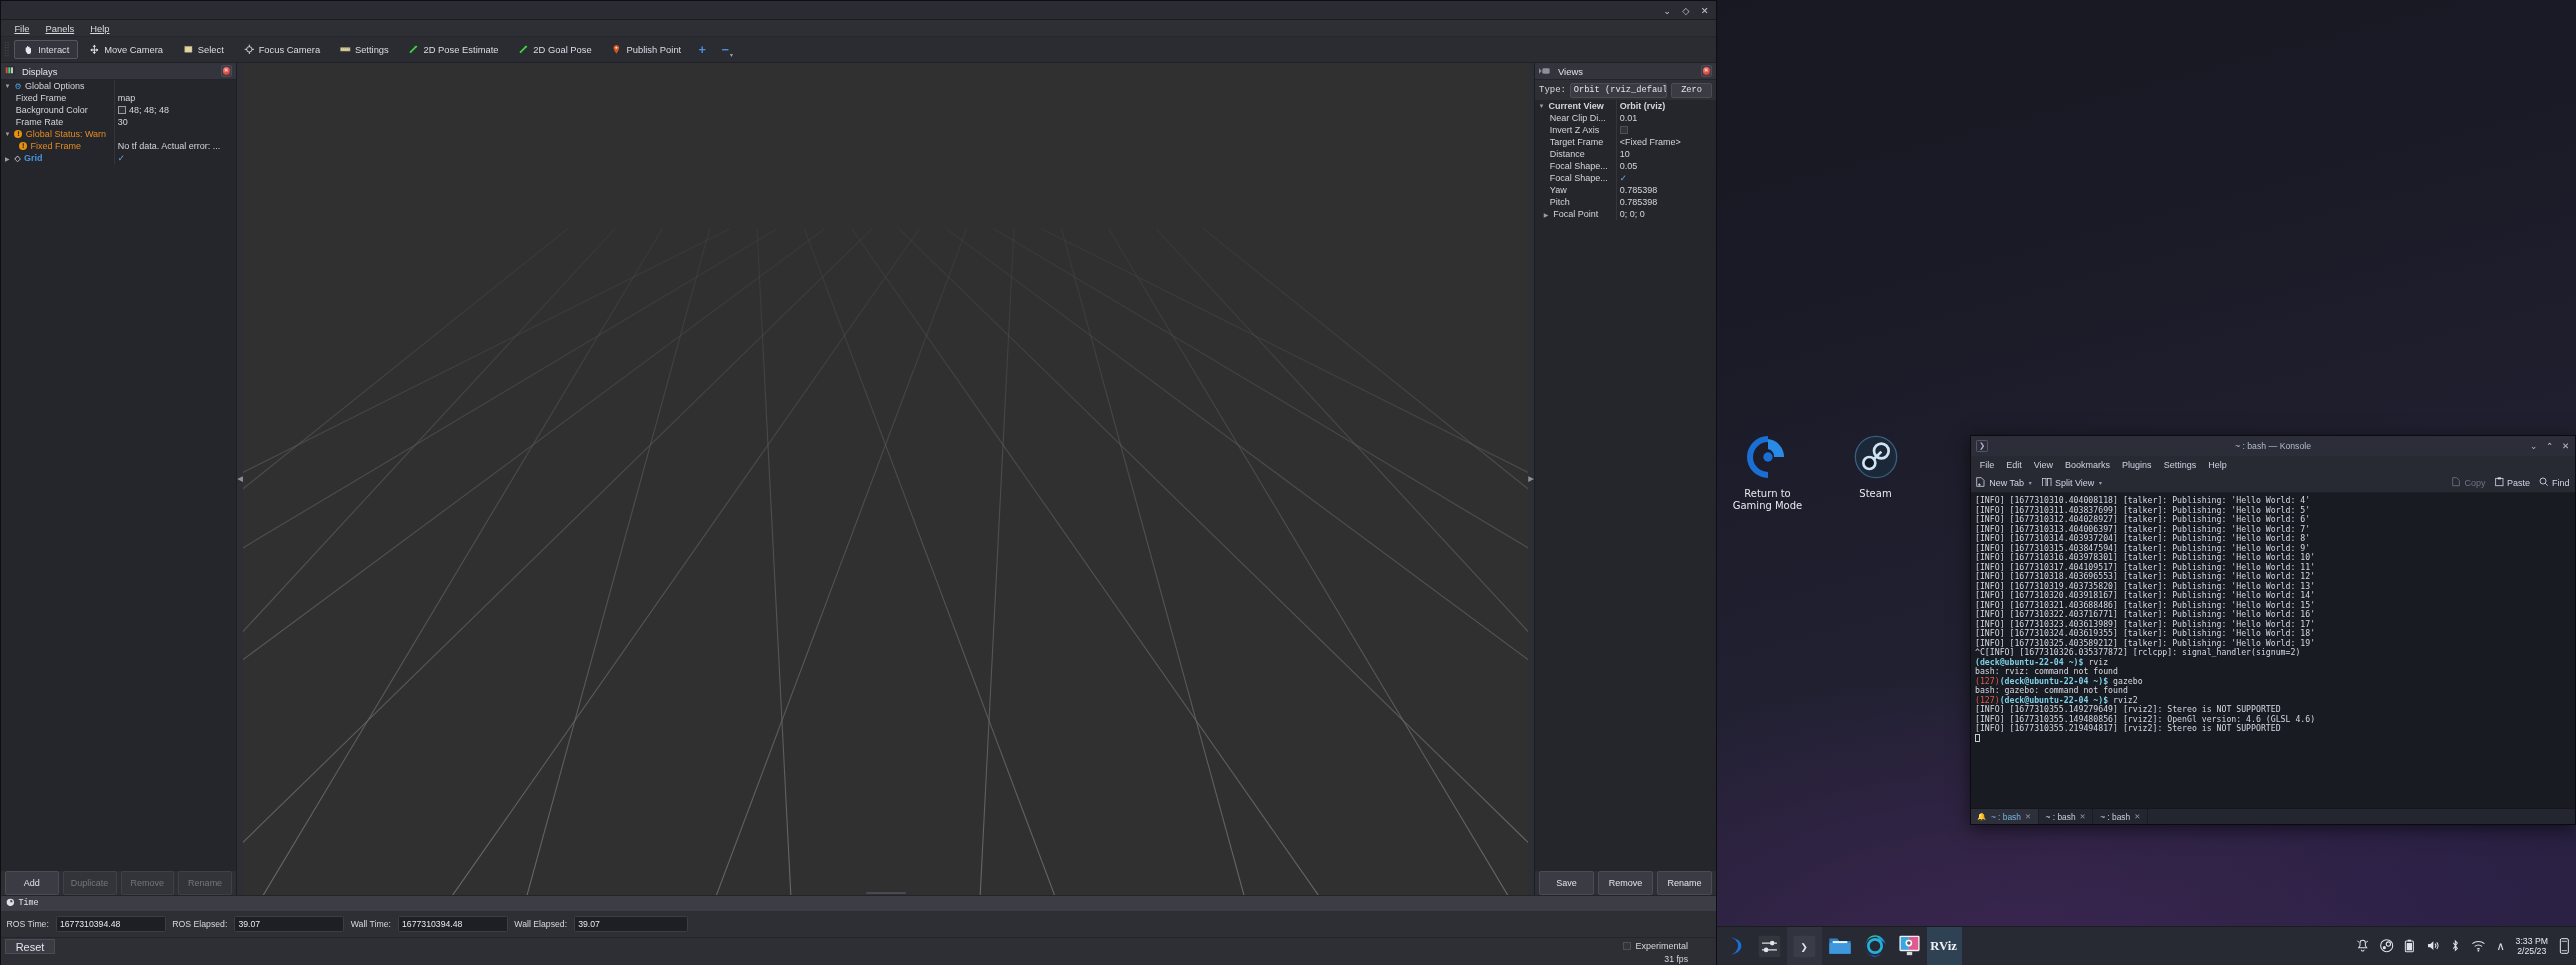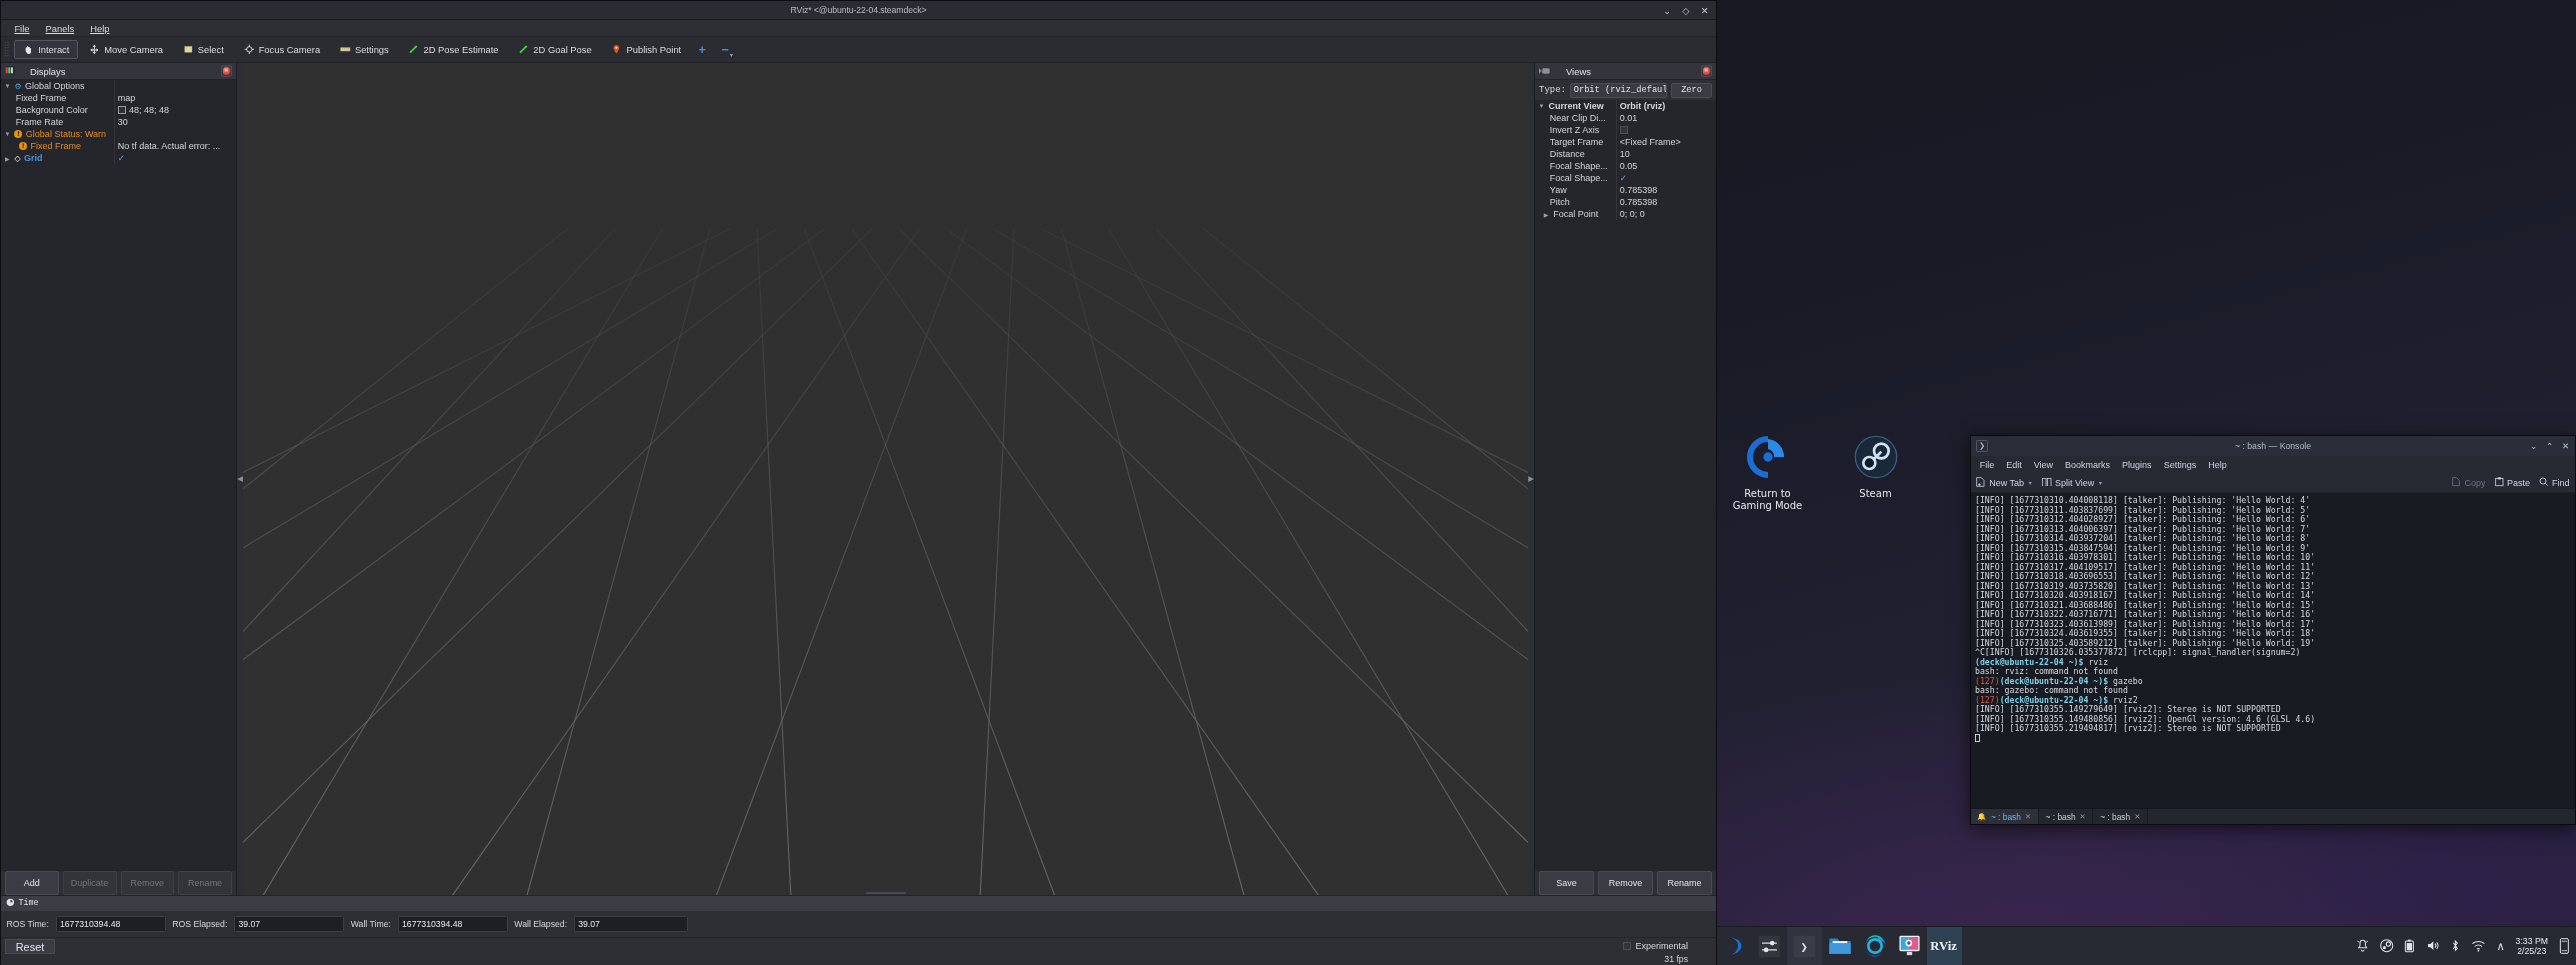--- a/index.html
+++ b/index.html
@@ -103,21 +103,21 @@
   .tool.active { border-color: #55565f; background: #34353c; }
   .tool-ico { width: 11.4px; height: 11.4px; display: inline-flex; align-items:center; justify-content:center;}
 
   
   #rviz-body { flex: 1 1 auto; display: flex; min-height: 0; }
 
   
   .panel-header {
     height: 17.4px; flex: 0 0 17.4px;
     background: #34353c;
-    display: flex; align-items: center; gap: 15px;
+    display: flex; align-items: center; gap: 7px;
     padding: 0 4px;
     border-bottom: 0.7px solid #232429;
   }
   .panel-title { color: #e2e3ea; font-size: 9.4px; font-family:"Liberation Sans", sans-serif;}
   .panel-close {
     margin-left: auto;
     width: 11.4px; height: 11.4px; border-radius: 2px;
     background: #3b3c44; border: 0.7px solid #4b4c55;
     display: flex; align-items: center; justify-content: center;
   }
@@ -405,21 +405,20 @@
       <circle cx="23" cy="42" r="9" fill="#0f1a24" stroke="#cfe3f5" stroke-width="4"></circle>
       <line x1="30" y1="36" x2="41" y2="25" stroke="#cfe3f5" stroke-width="4"></line>
     </svg>
   </div>
   <div>Steam</div>
 </div>
 
 <div id="rviz-window">
 
   <div id="rviz-titlebar">
-    <div id="rviz-title-text">RViz* &lt;@ubuntu-22-04.steamdeck&gt;</div>
     <div class="tb-btns">
       <span class="tb-btn">⌄</span>
       <span class="tb-btn">◇</span>
       <span class="tb-btn">✕</span>
     </div>
   </div>
 
   <div id="rviz-menubar">
     <div class="menu-item"><u>File</u></div>
     <div class="menu-item"><u>Panels</u></div>

